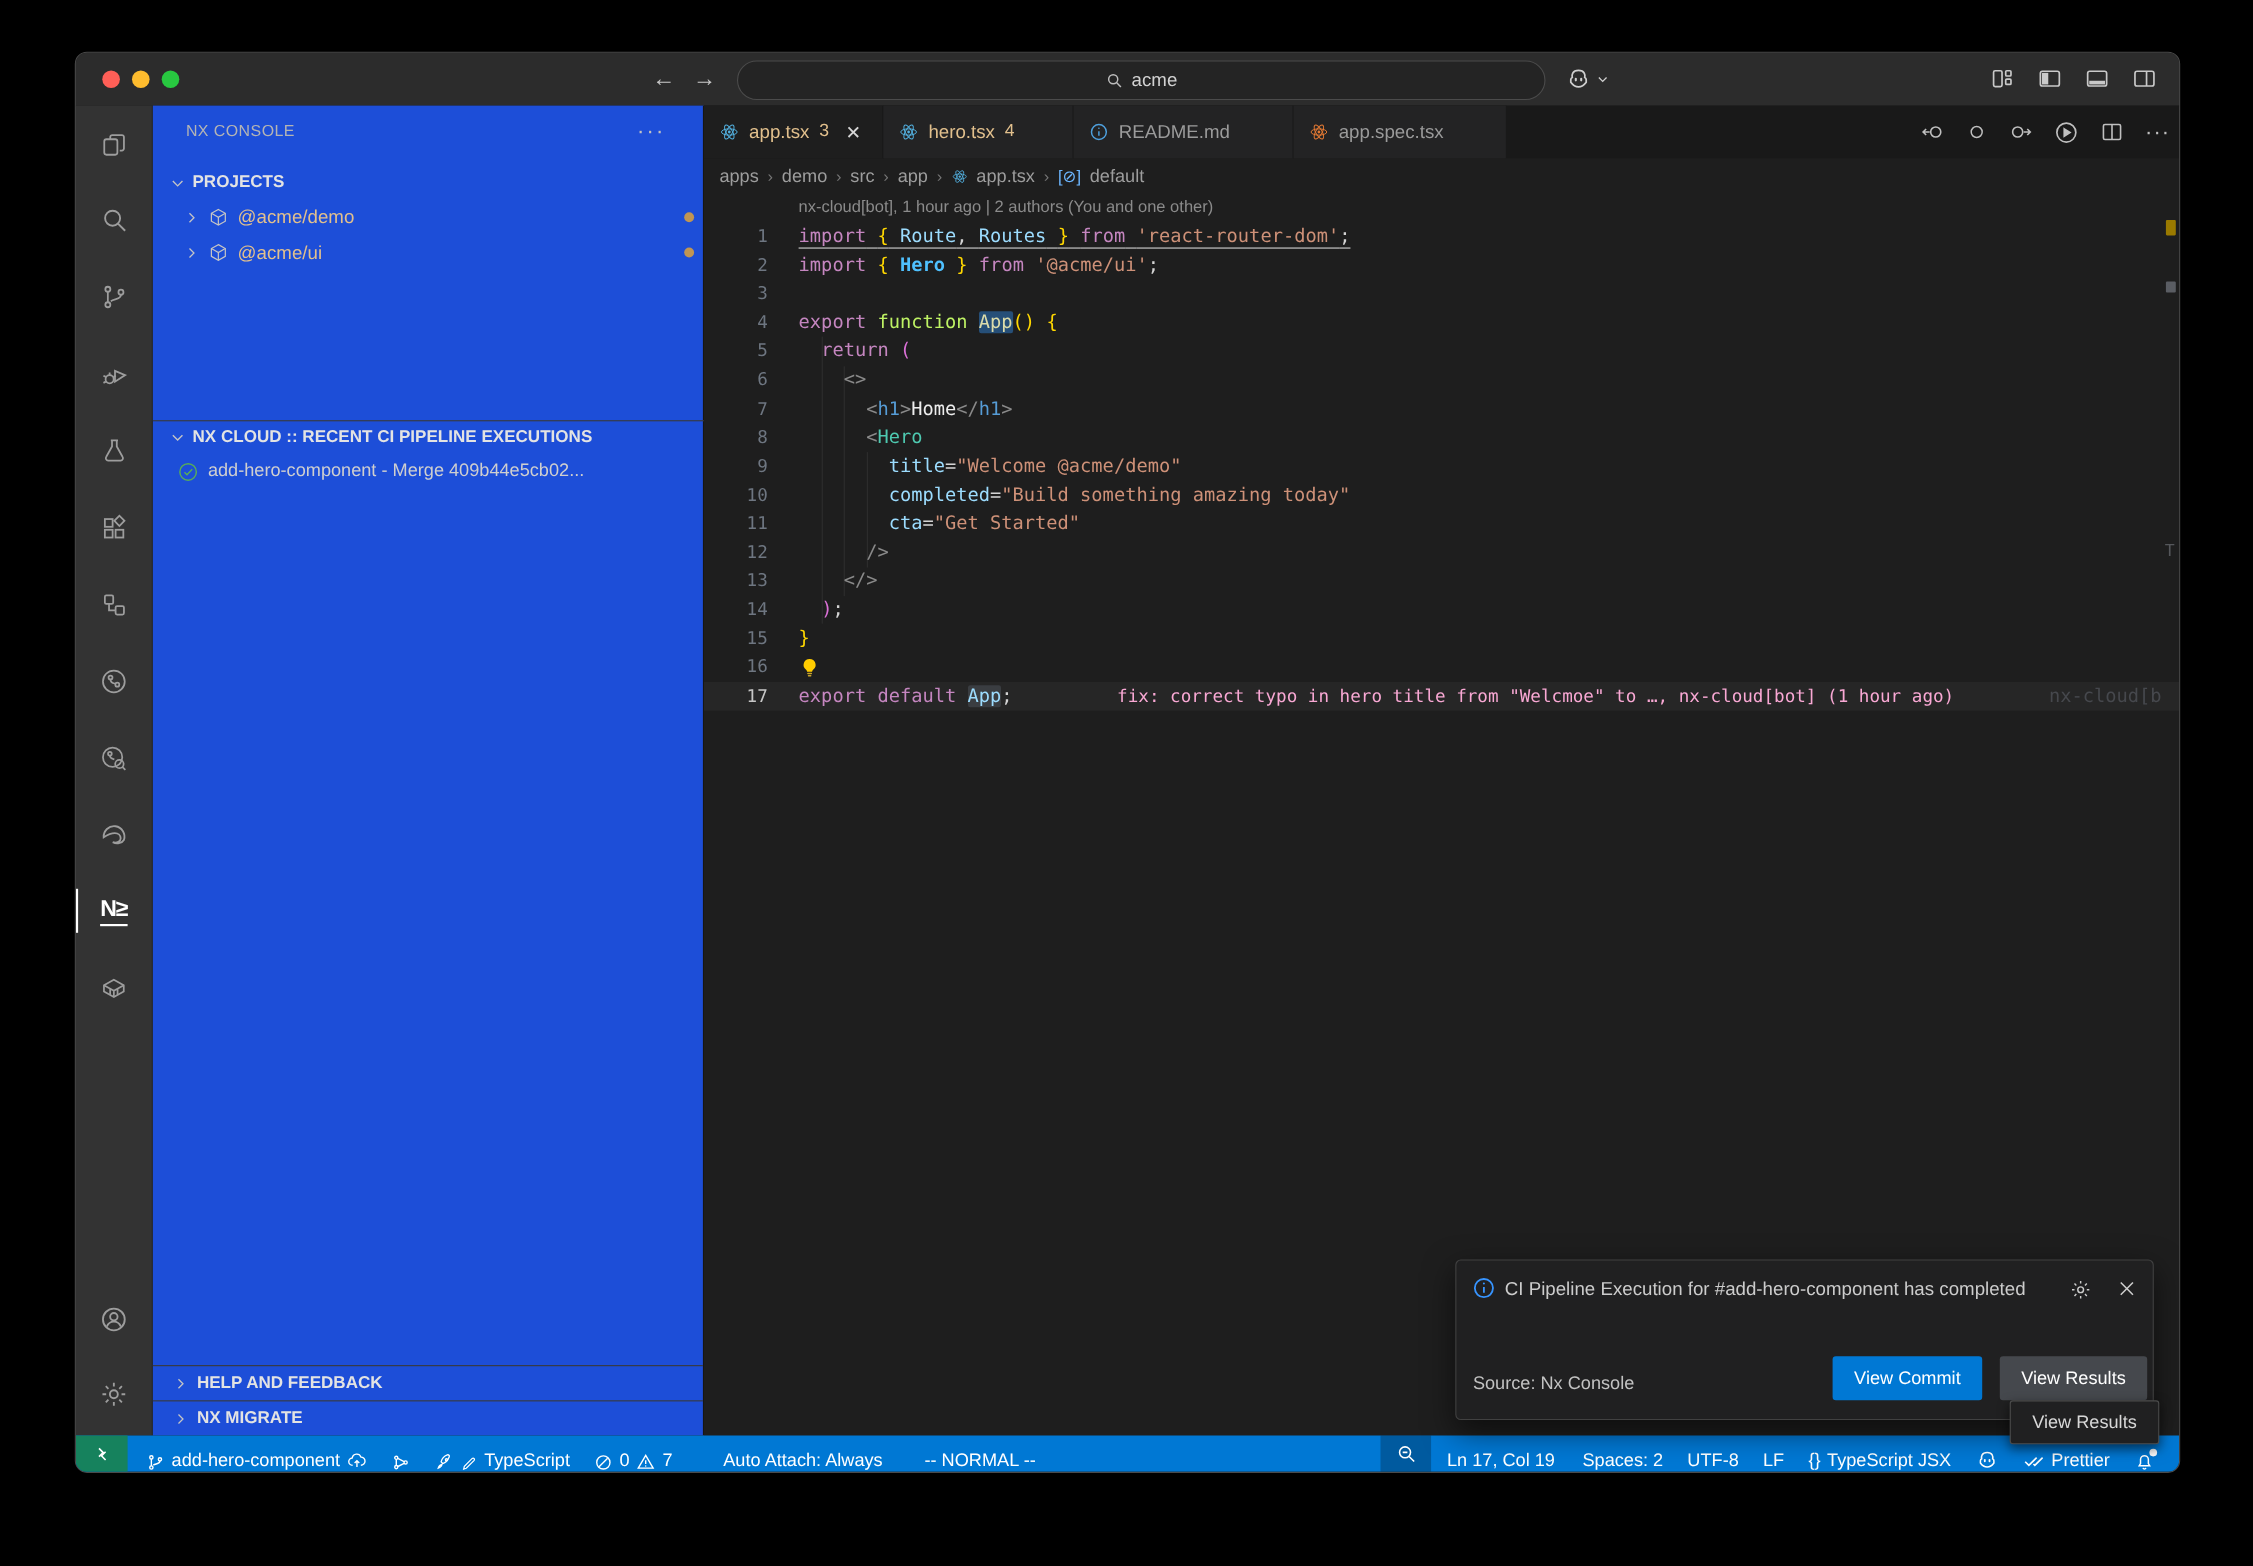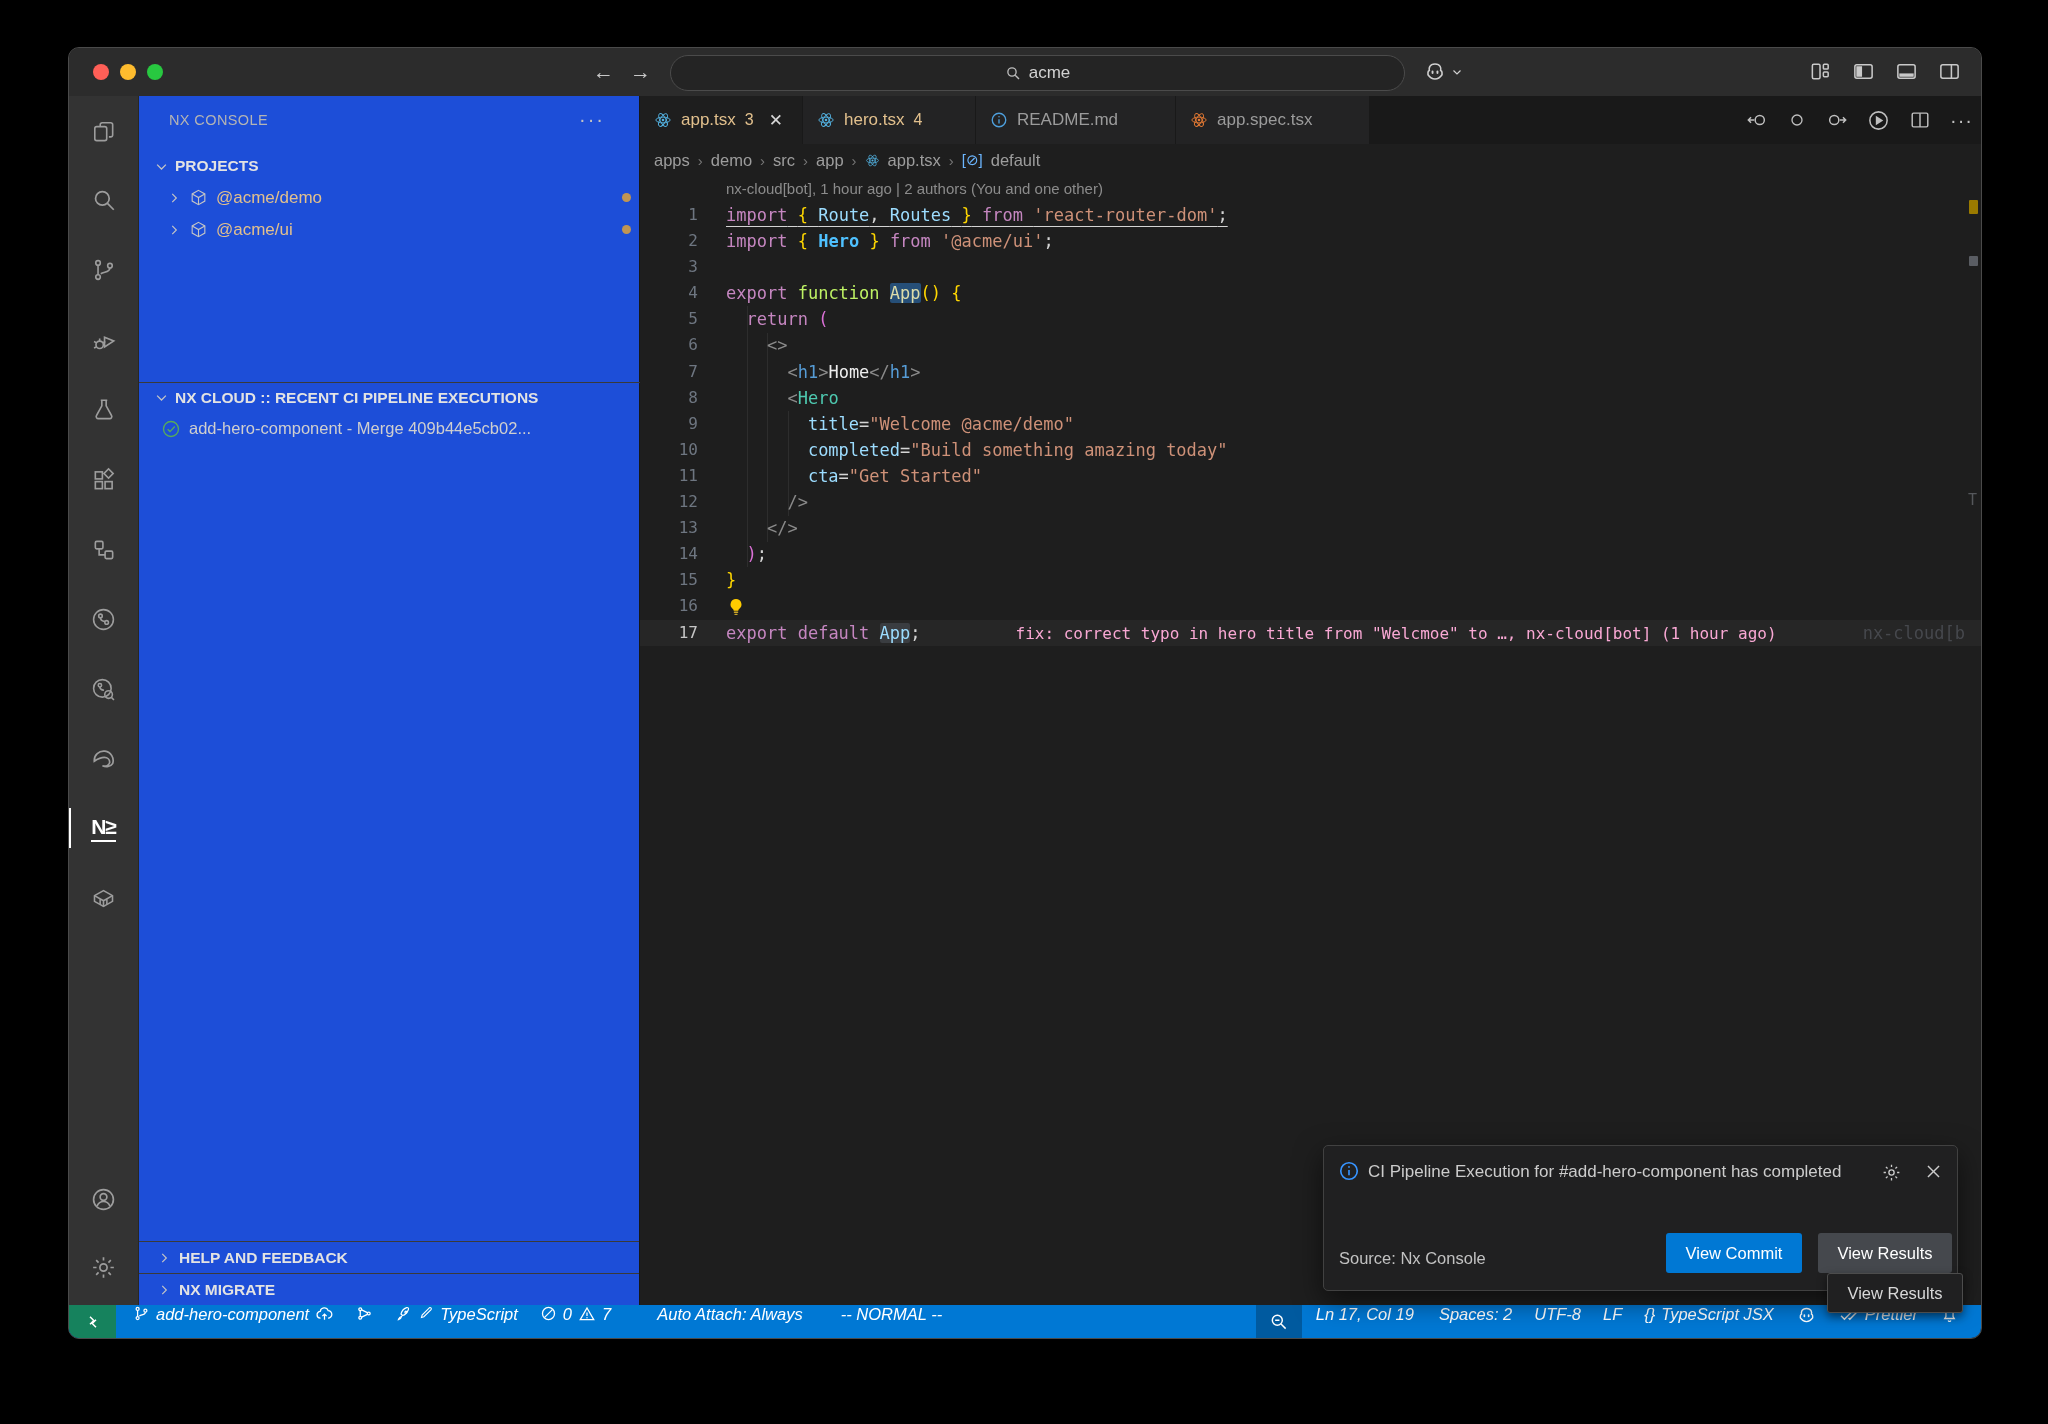--- a/index.html
+++ b/index.html
@@ -66,21 +66,21 @@
             text-decoration-thickness:1.3px;text-underline-offset:5px;text-decoration:underline;}
   .guide{position:absolute;width:1px;background:rgba(255,255,255,.07);}
   .ruler{position:absolute;top:0;right:0;width:14px;bottom:0;}
   .ruler-mark{position:absolute;left:2px;width:9px;border-radius:1px;}
   .ruler-letter{position:absolute;left:1px;color:#55575b;font-size:15px;font-family:"DejaVu Sans Mono",monospace;}
   
   .statusbar{position:absolute;left:0;right:0;bottom:0;height:33px;background:#0078D4;display:flex;align-items:center;
              color:#fff;font-size:16.5px;}
   .sb-remote{width:47px;height:33px;background:#16825D;display:flex;align-items:center;justify-content:center;flex:none;
              font-weight:700;font-size:14px;letter-spacing:-2px;}
-  .sb-item{display:flex;align-items:flex-start;gap:6px;padding:0 11px;height:33px;flex:none;white-space:nowrap;font-style:italic;}
+  .sb-item{display:flex;align-items:flex-end;gap:6px;padding:0 11px;height:33px;flex:none;white-space:nowrap;}
   .sb-right{margin-left:auto;display:flex;align-items:center;}
   .sb-zoom{width:46px;height:33px;background:rgba(0,0,0,.25);display:flex;align-items:center;justify-content:center;flex:none;}
   .belldot{position:absolute;right:-2px;top:-2px;width:7px;height:7px;border-radius:50%;background:#fff;}
   
   .toast{position:absolute;left:1254px;top:1097px;width:633px;height:144px;background:#202021;border:1px solid #414141;
          border-radius:5px;box-shadow:0 10px 28px rgba(0,0,0,.55);z-index:20;color:#cccccc;}
   .toast-title{position:absolute;left:44px;top:10px;width:490px;font-size:17px;line-height:31px;}
   .toast-source{position:absolute;left:15px;bottom:22px;font-size:16.5px;color:#c2c2c2;}
   .toast-actions{position:absolute;right:14px;top:16px;display:flex;gap:22px;color:#cccccc;}
   .btn{position:absolute;height:40px;border-radius:3px;display:flex;align-items:center;justify-content:center;

